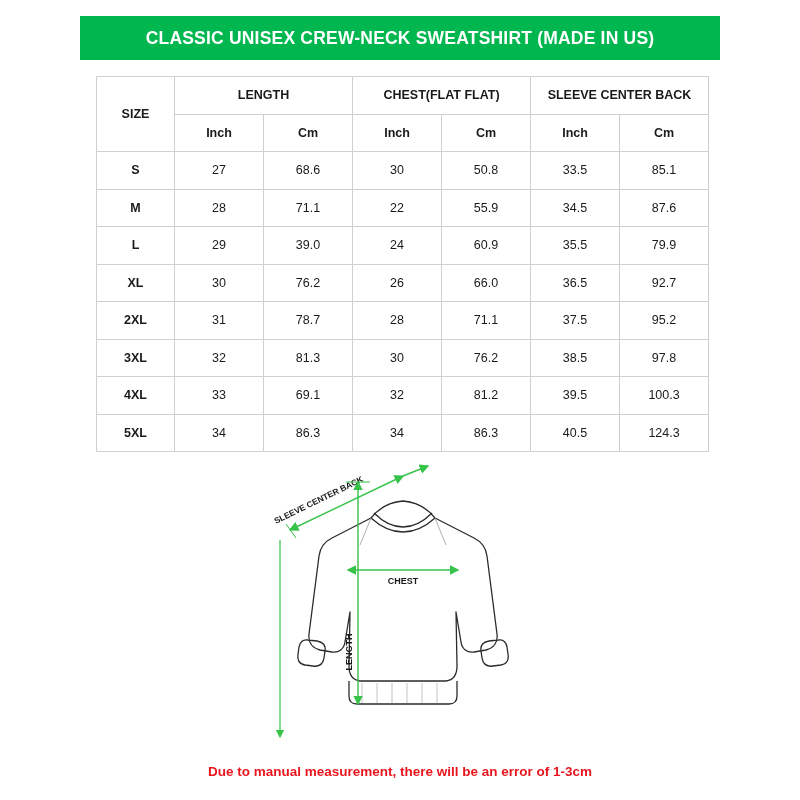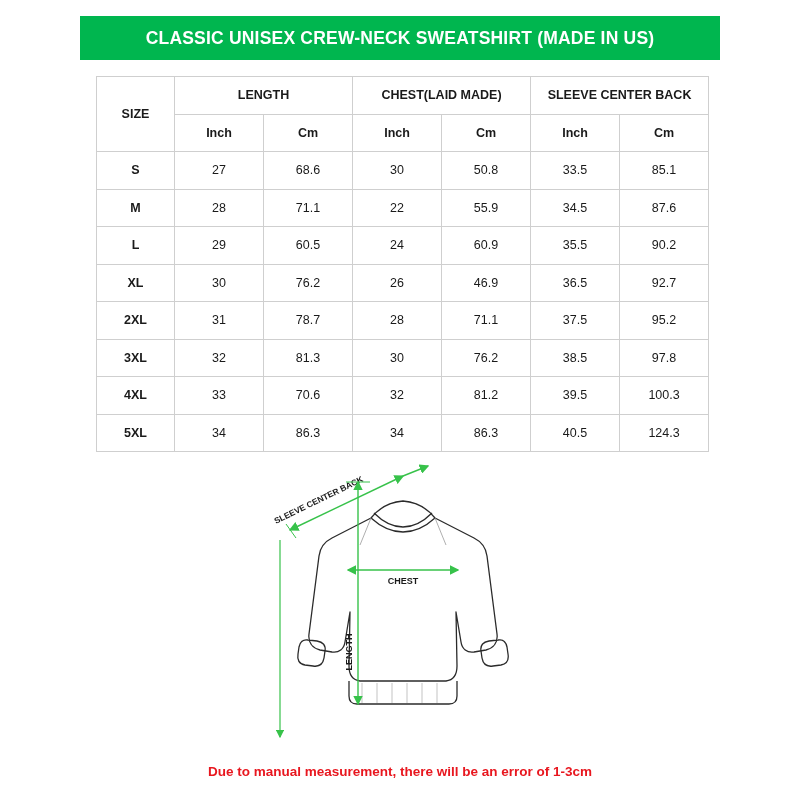--- a/index.html
+++ b/index.html
@@ -109,21 +109,21 @@
         <col class="col-val">
         <col class="col-val">
         <col class="col-val">
         <col class="col-val">
         <col class="col-val">
     </colgroup>
     <thead>
       <tr>
         <th rowspan="2">SIZE</th>
         <th colspan="2">LENGTH</th>
-        <th colspan="2">CHEST(LAID MADE)</th>
+        <th colspan="2">CHEST(FLAT FLAT)</th>
         <th colspan="2">SLEEVE CENTER BACK</th>
       </tr>
       <tr class="unit-row">
         <th>Inch</th>
         <th>Cm</th>
         <th>Inch</th>
         <th>Cm</th>
         <th>Inch</th>
         <th>Cm</th>
       </tr>
@@ -143,32 +143,32 @@
         <td>28</td>
         <td>71.1</td>
         <td>22</td>
         <td>55.9</td>
         <td>34.5</td>
         <td>87.6</td>
       </tr>
       <tr>
         <td class="rowlabel">L</td>
         <td>29</td>
-        <td>60.5</td>
+        <td>39.0</td>
         <td>24</td>
         <td>60.9</td>
         <td>35.5</td>
-        <td>90.2</td>
+        <td>79.9</td>
       </tr>
       <tr>
         <td class="rowlabel">XL</td>
         <td>30</td>
         <td>76.2</td>
         <td>26</td>
-        <td>46.9</td>
+        <td>66.0</td>
         <td>36.5</td>
         <td>92.7</td>
       </tr>
       <tr>
         <td class="rowlabel">2XL</td>
         <td>31</td>
         <td>78.7</td>
         <td>28</td>
         <td>71.1</td>
         <td>37.5</td>
@@ -179,21 +179,21 @@
         <td>32</td>
         <td>81.3</td>
         <td>30</td>
         <td>76.2</td>
         <td>38.5</td>
         <td>97.8</td>
       </tr>
       <tr>
         <td class="rowlabel">4XL</td>
         <td>33</td>
-        <td>70.6</td>
+        <td>69.1</td>
         <td>32</td>
         <td>81.2</td>
         <td>39.5</td>
         <td>100.3</td>
       </tr>
       <tr>
         <td class="rowlabel">5XL</td>
         <td>34</td>
         <td>86.3</td>
         <td>34</td>

